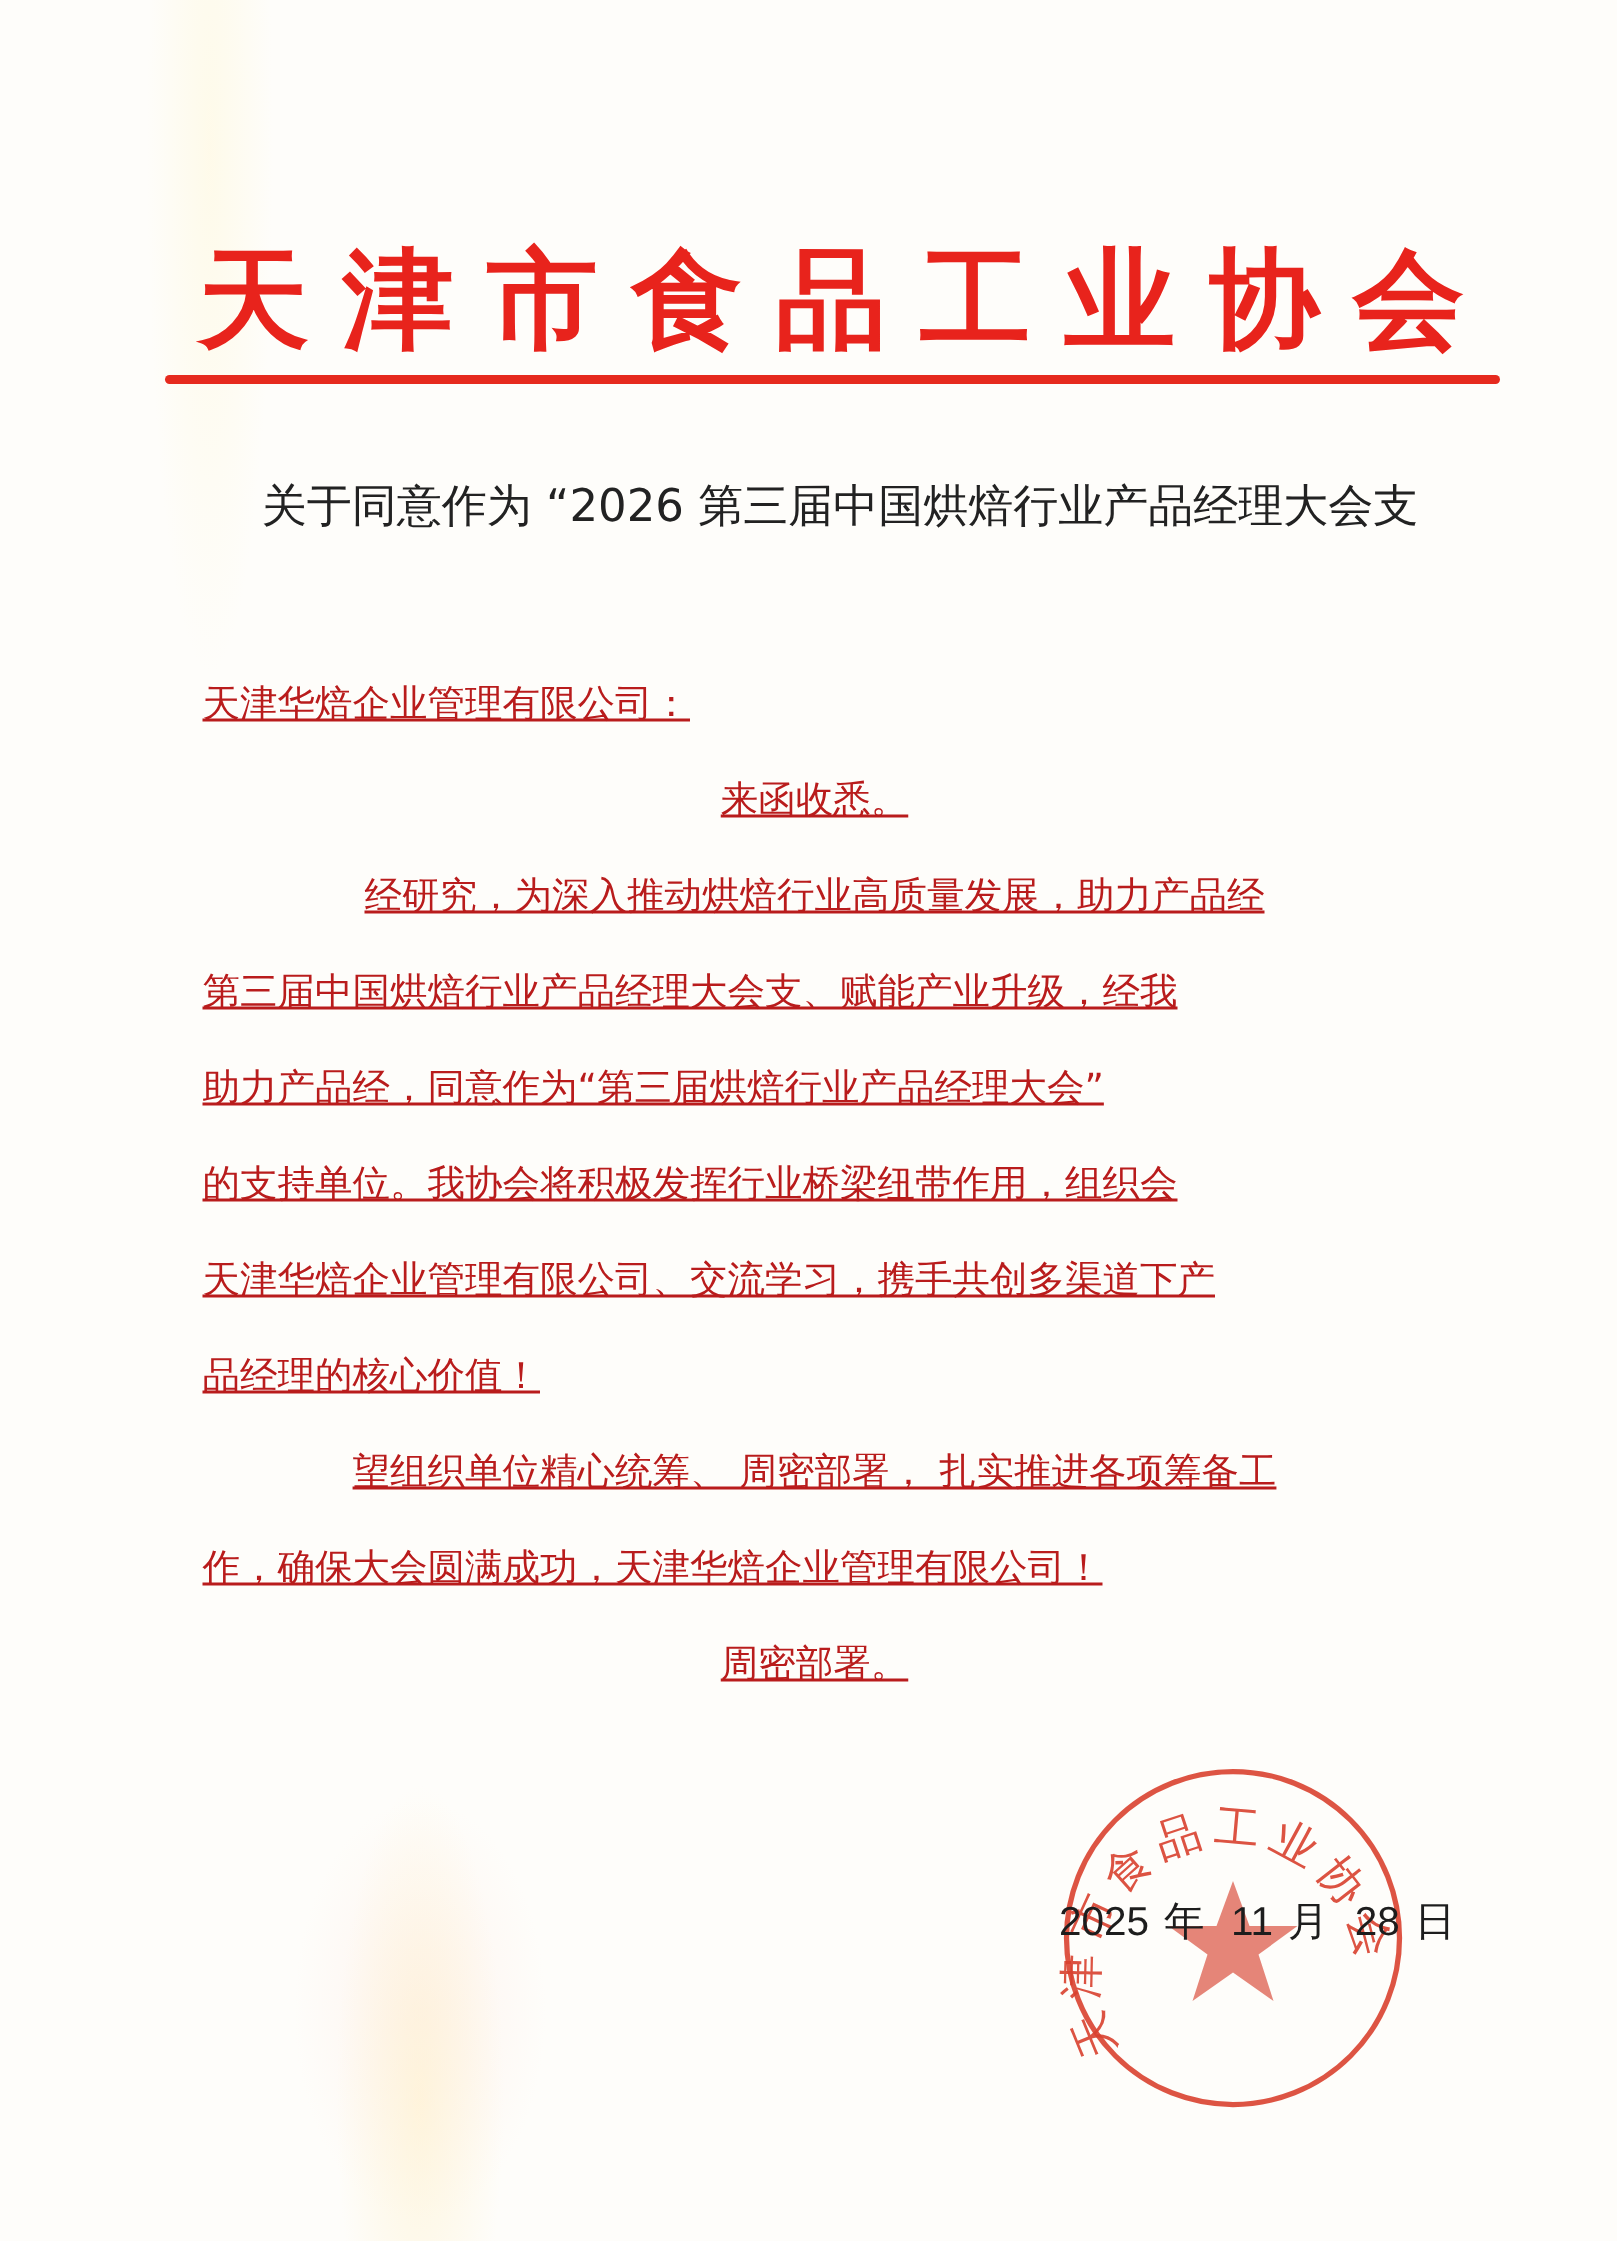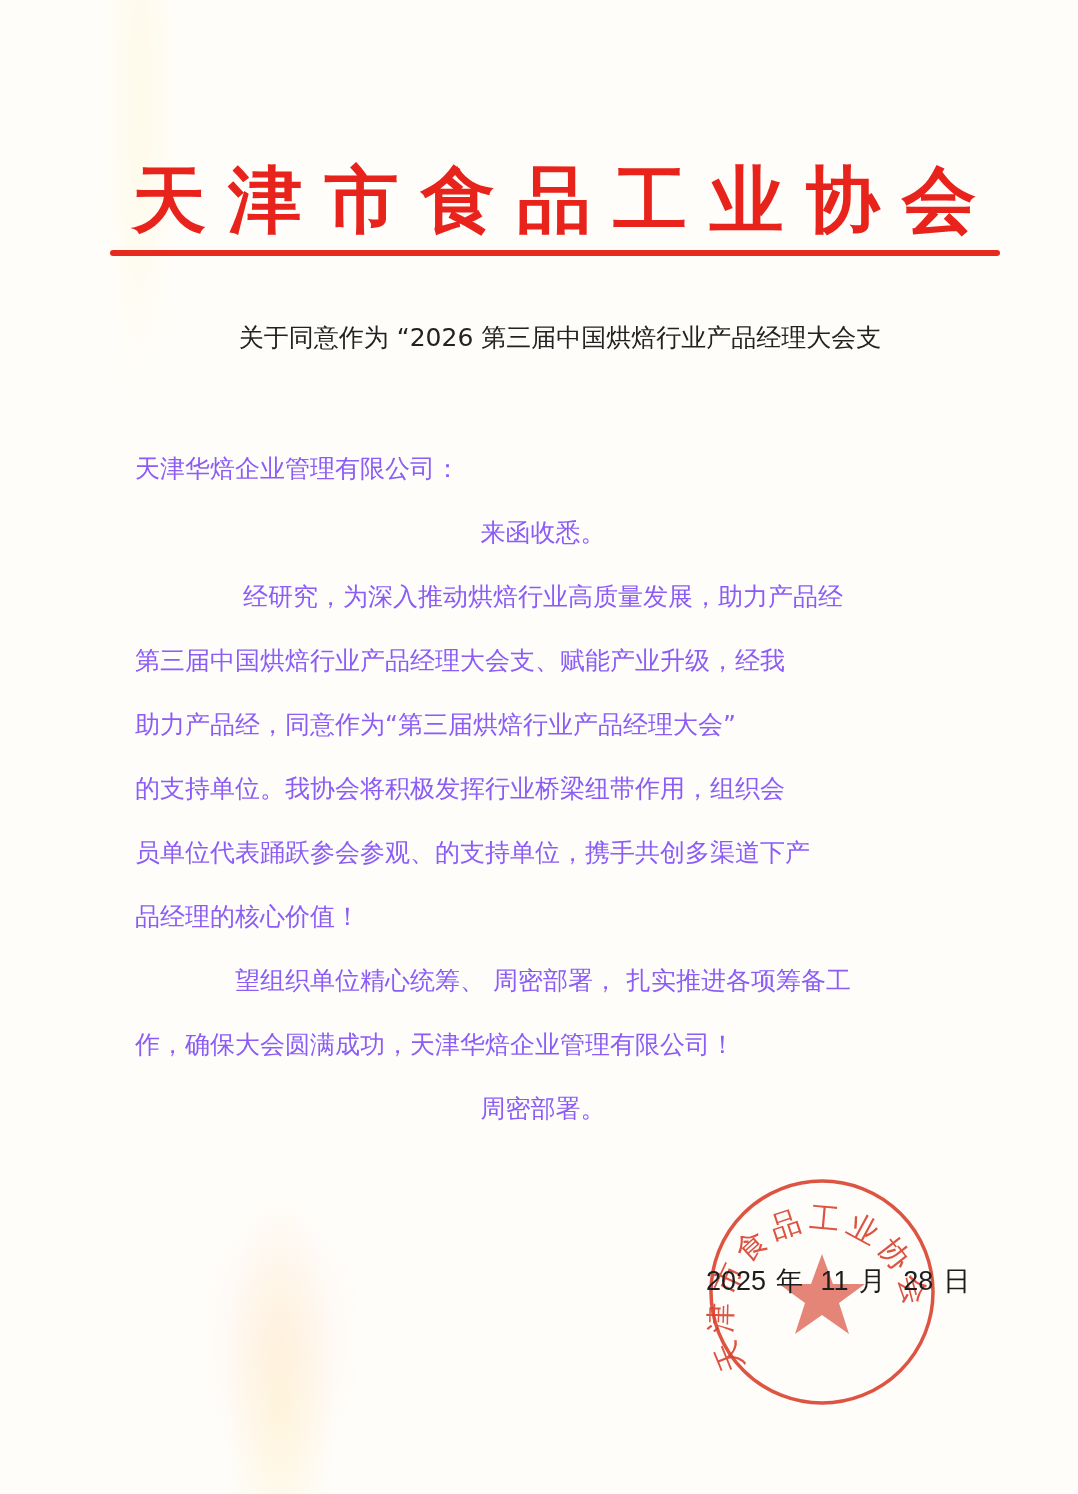--- a/index.html
+++ b/index.html
@@ -22,27 +22,27 @@
       font-family: "DejaVu Serif", "Liberation Serif", serif;
       font-size: 74px; font-weight: bold; color: #e8231c;
       line-height: 1; transform: scaleY(0.98);
     }
     .red-rule {
       position: absolute; left: 110px; top: 250px; width: 890px; height: 6px;
       background: #e62a1e; border-radius: 3px;
     }
     .title {
       position: absolute; left: 120px; top: 305px; width: 880px;
-      font-size: 25px; line-height: 66px; text-align: center; color: #222;
+      font-size: 30px; line-height: 66px; text-align: center; color: #222;
     }
     .title .line1 { display: block; white-space: nowrap; }
     .title .line2 { display: block; }
     .body-text {
       position: absolute; left: 135px; top: 437px; width: 760px;
-      font-size: 25px; color: #8b5cf6;
+      font-size: 25px; color: #b91c1c; text-decoration: underline;
     }
     .body-text p { margin: 0; line-height: 64px; white-space: nowrap; }
     .indent { padding-left: 56px; text-align: center; }
     .seal {
       position: absolute; left: 706px; top: 1176px; width: 232px; height: 232px;
     }
     .date {
       position: absolute; left: 706px; top: 1263px; font-size: 27px; color: #1d1d1d;
       font-family: "Liberation Sans", "DejaVu Sans", sans-serif; letter-spacing: 0px;
       white-space: nowrap;
@@ -69,21 +69,21 @@
   <span class="line1">关于同意作为 “2026 第三届中国烘焙行业产品经理大会支</span>
 </div>
 
 <div class="body-text">
   <p>天津华焙企业管理有限公司：</p>
   <p class="indent">来函收悉。</p>
   <p class="indent">经研究，为深入推动烘焙行业高质量发展，助力产品经</p>
   <p>第三届中国烘焙行业产品经理大会支、赋能产业升级，经我</p>
   <p>助力产品经，同意作为“第三届烘焙行业产品经理大会”</p>
   <p>的支持单位。我协会将积极发挥行业桥梁纽带作用，组织会</p>
-  <p>员单位代表踊跃参会参观、的支持单位，携手共创多渠道下产</p>
+  <p>天津华焙企业管理有限公司、交流学习，携手共创多渠道下产</p>
   <p>品经理的核心价值！</p>
   <p class="indent">望组织单位精心统筹、 周密部署， 扎实推进各项筹备工</p>
   <p>作，确保大会圆满成功，天津华焙企业管理有限公司！</p>
   <p class="indent">周密部署。</p>
 </div>
 
 <svg class="seal" viewBox="0 0 232 232">
   <defs>
     <path id="sealArc" d="M 40 190 A 88 88 0 1 1 196 170" fill="none"></path>
   </defs>

